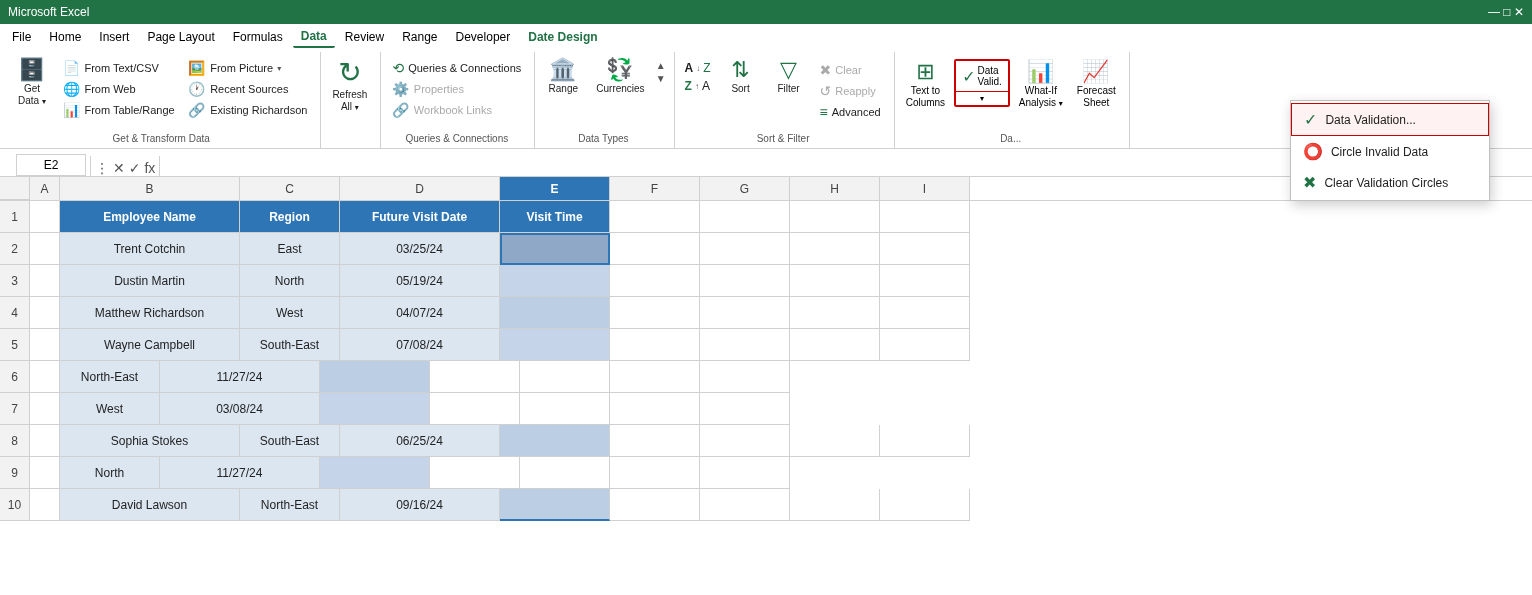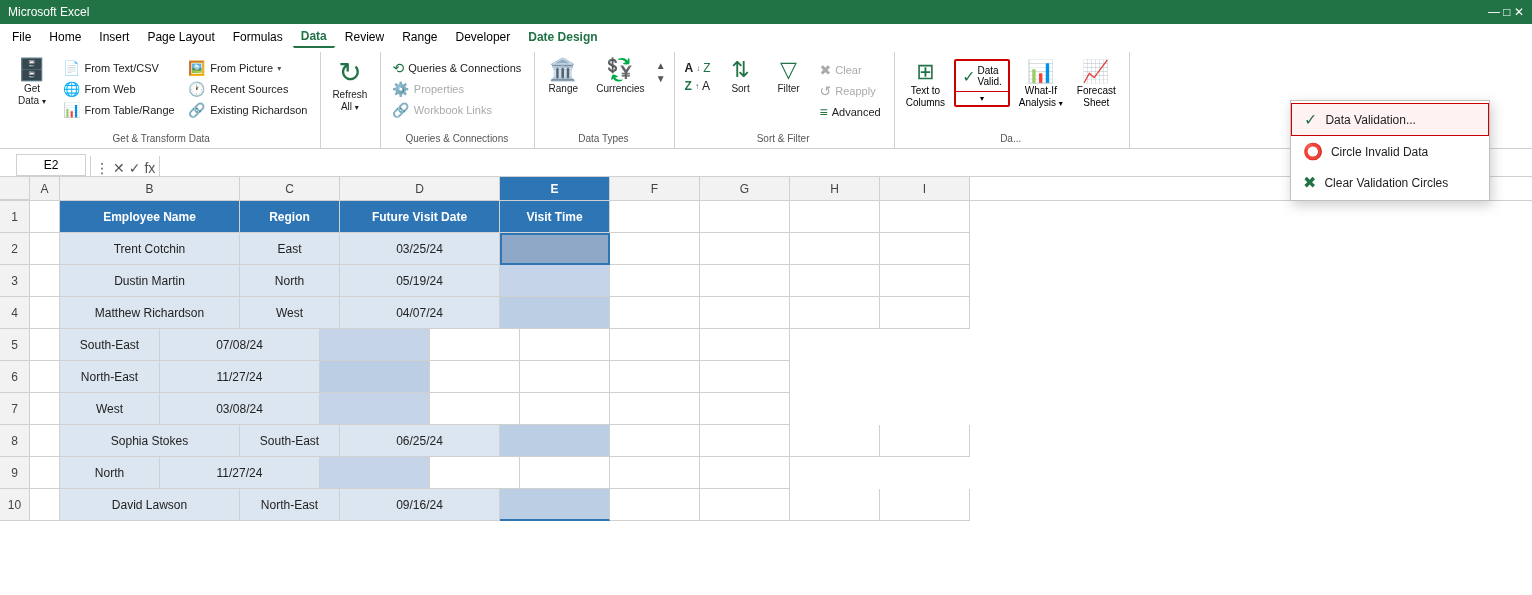--- a/index.html
+++ b/index.html
@@ -341,20 +341,21 @@
         <div class="cell data-cell" style="width:160px;height:32px;">04/07/24</div>
         <div class="cell empty-selected" style="width:110px;height:32px;background:#bccee4;"></div>
         <div class="cell empty" style="width:90px;height:32px;"></div>
         <div class="cell empty" style="width:90px;height:32px;"></div>
         <div class="cell empty" style="width:90px;height:32px;"></div>
         <div class="cell empty" style="width:90px;height:32px;"></div>
       </div>
 
       <div class="grid-row">
         <div class="cell" style="width:30px;height:32px;background:#fff;"></div>
+        <div class="cell data-cell" style="width:180px;height:32px;">Wayne Campbell</div>
         <div class="cell data-cell" style="width:100px;height:32px;">South-East</div>
         <div class="cell data-cell" style="width:160px;height:32px;">07/08/24</div>
         <div class="cell empty-selected" style="width:110px;height:32px;background:#c5d4e8;"></div>
         <div class="cell empty" style="width:90px;height:32px;"></div>
         <div class="cell empty" style="width:90px;height:32px;"></div>
         <div class="cell empty" style="width:90px;height:32px;"></div>
         <div class="cell empty" style="width:90px;height:32px;"></div>
       </div>
 
       <div class="grid-row">

